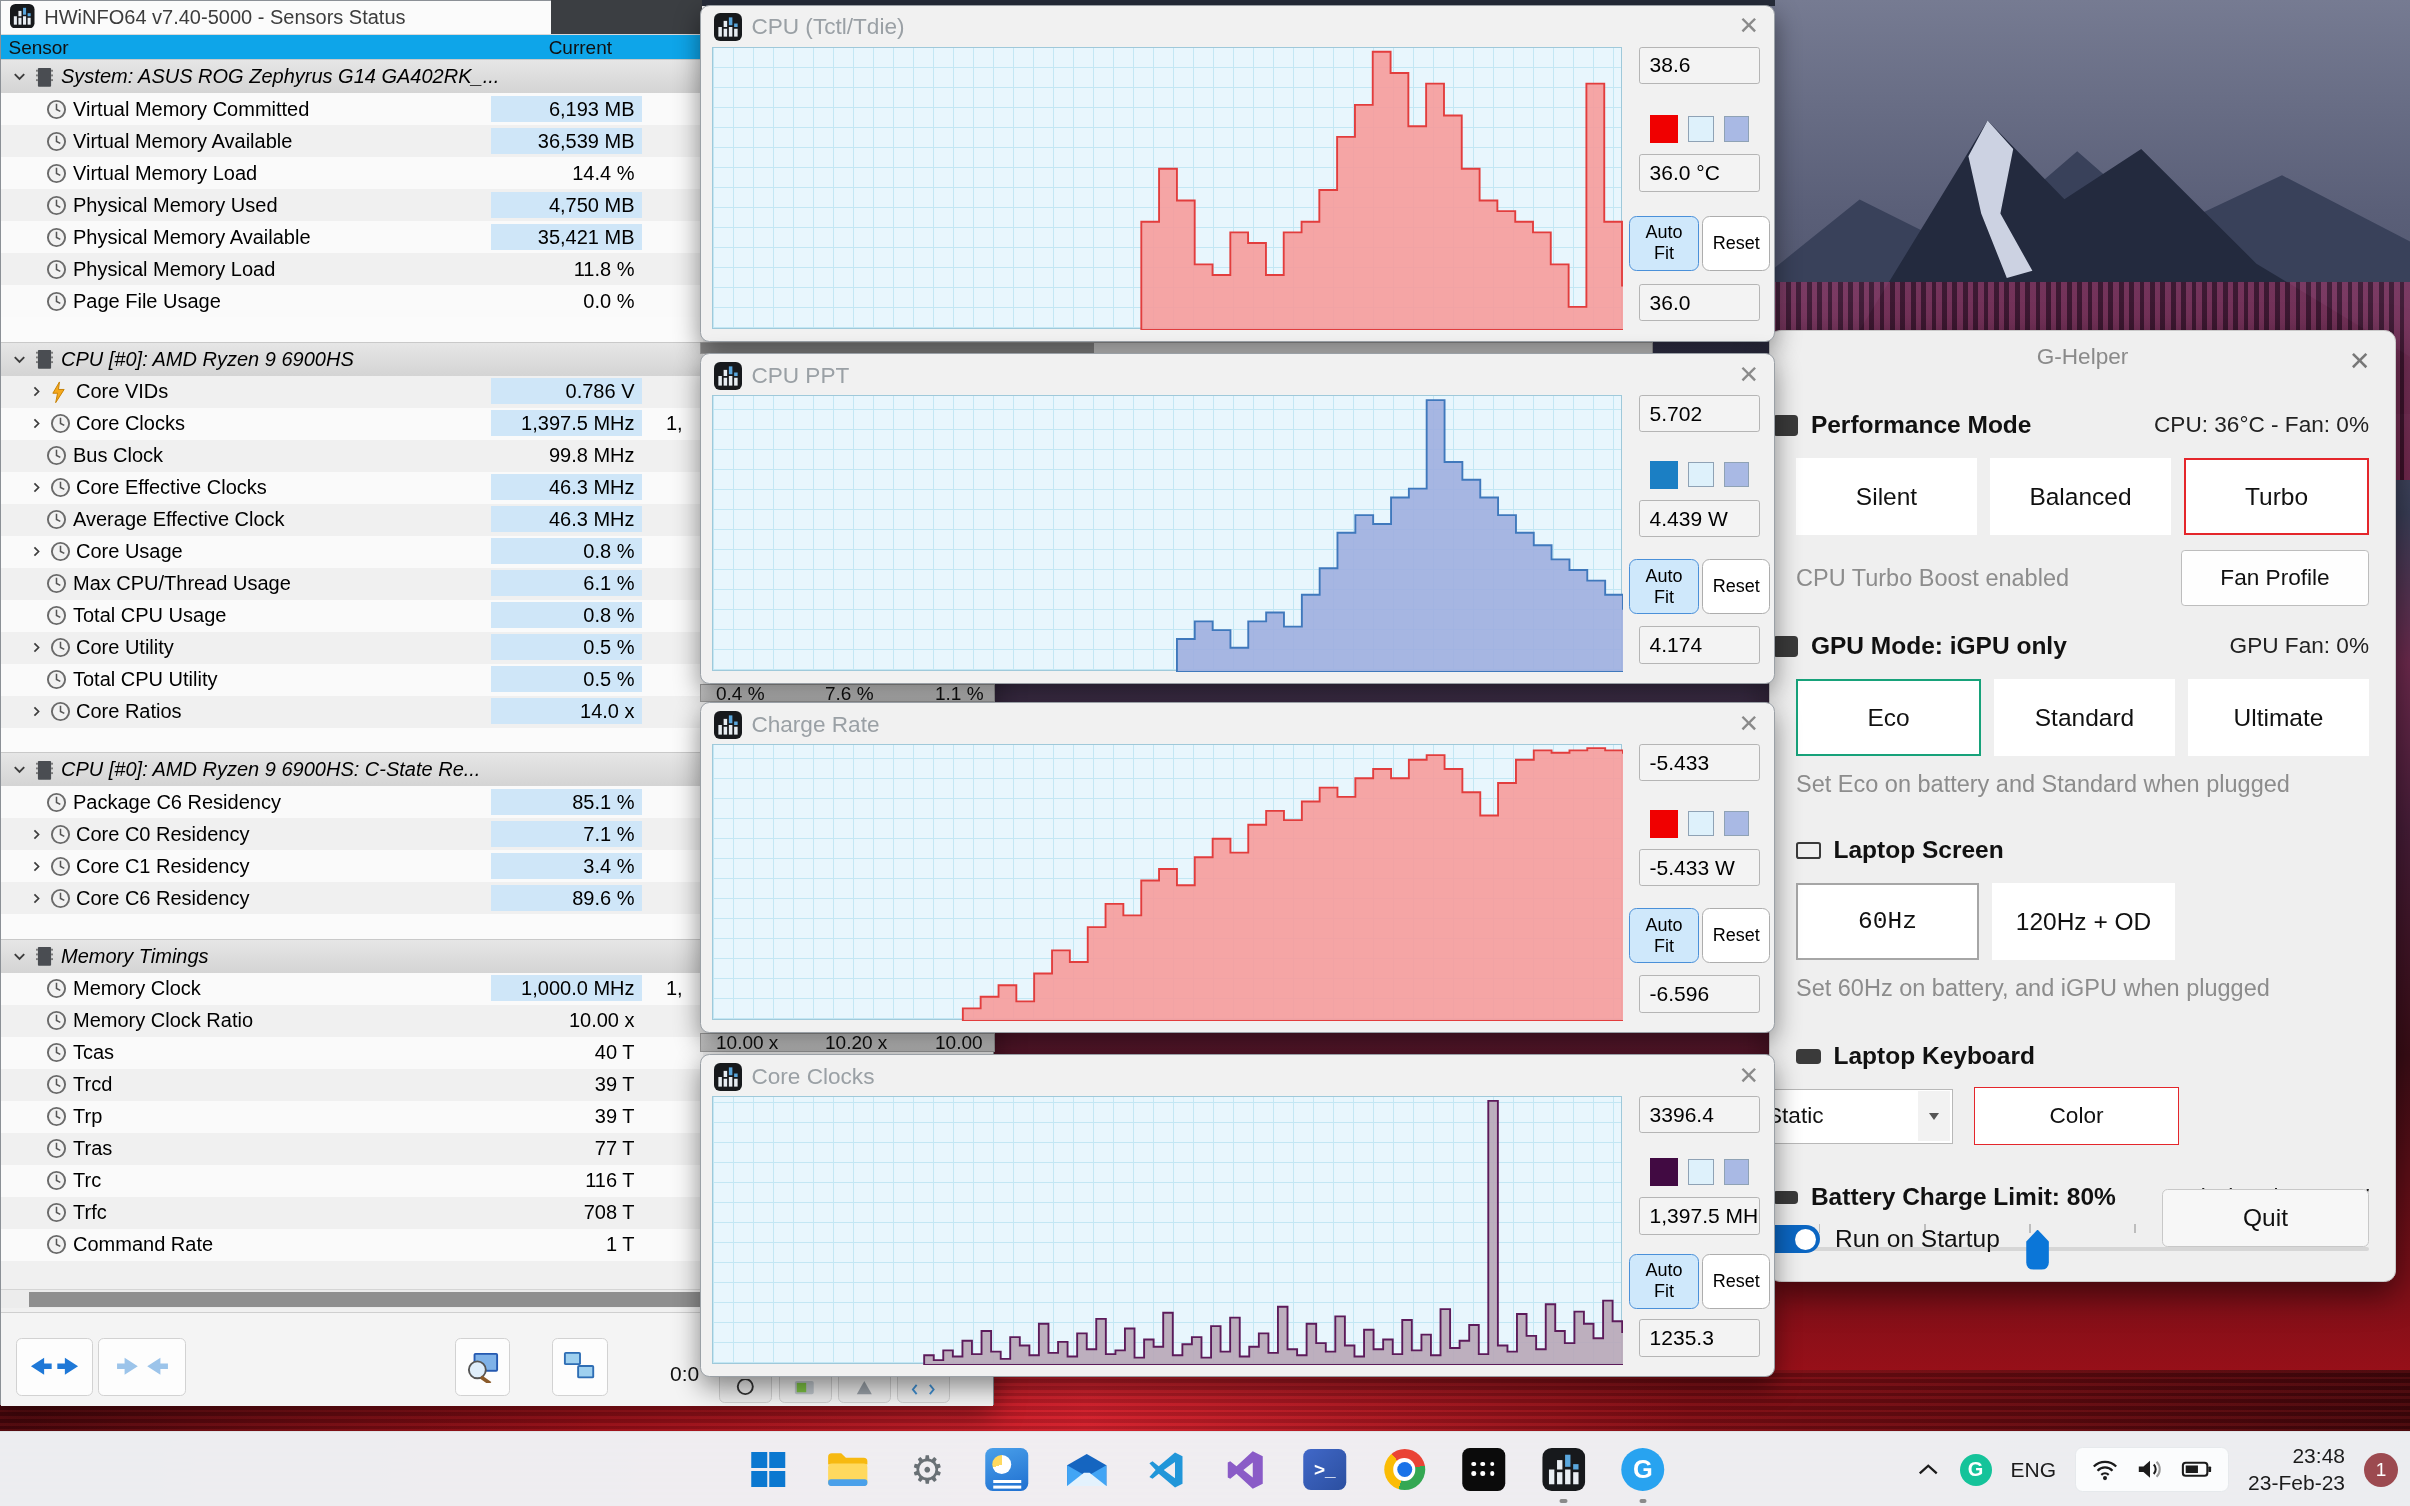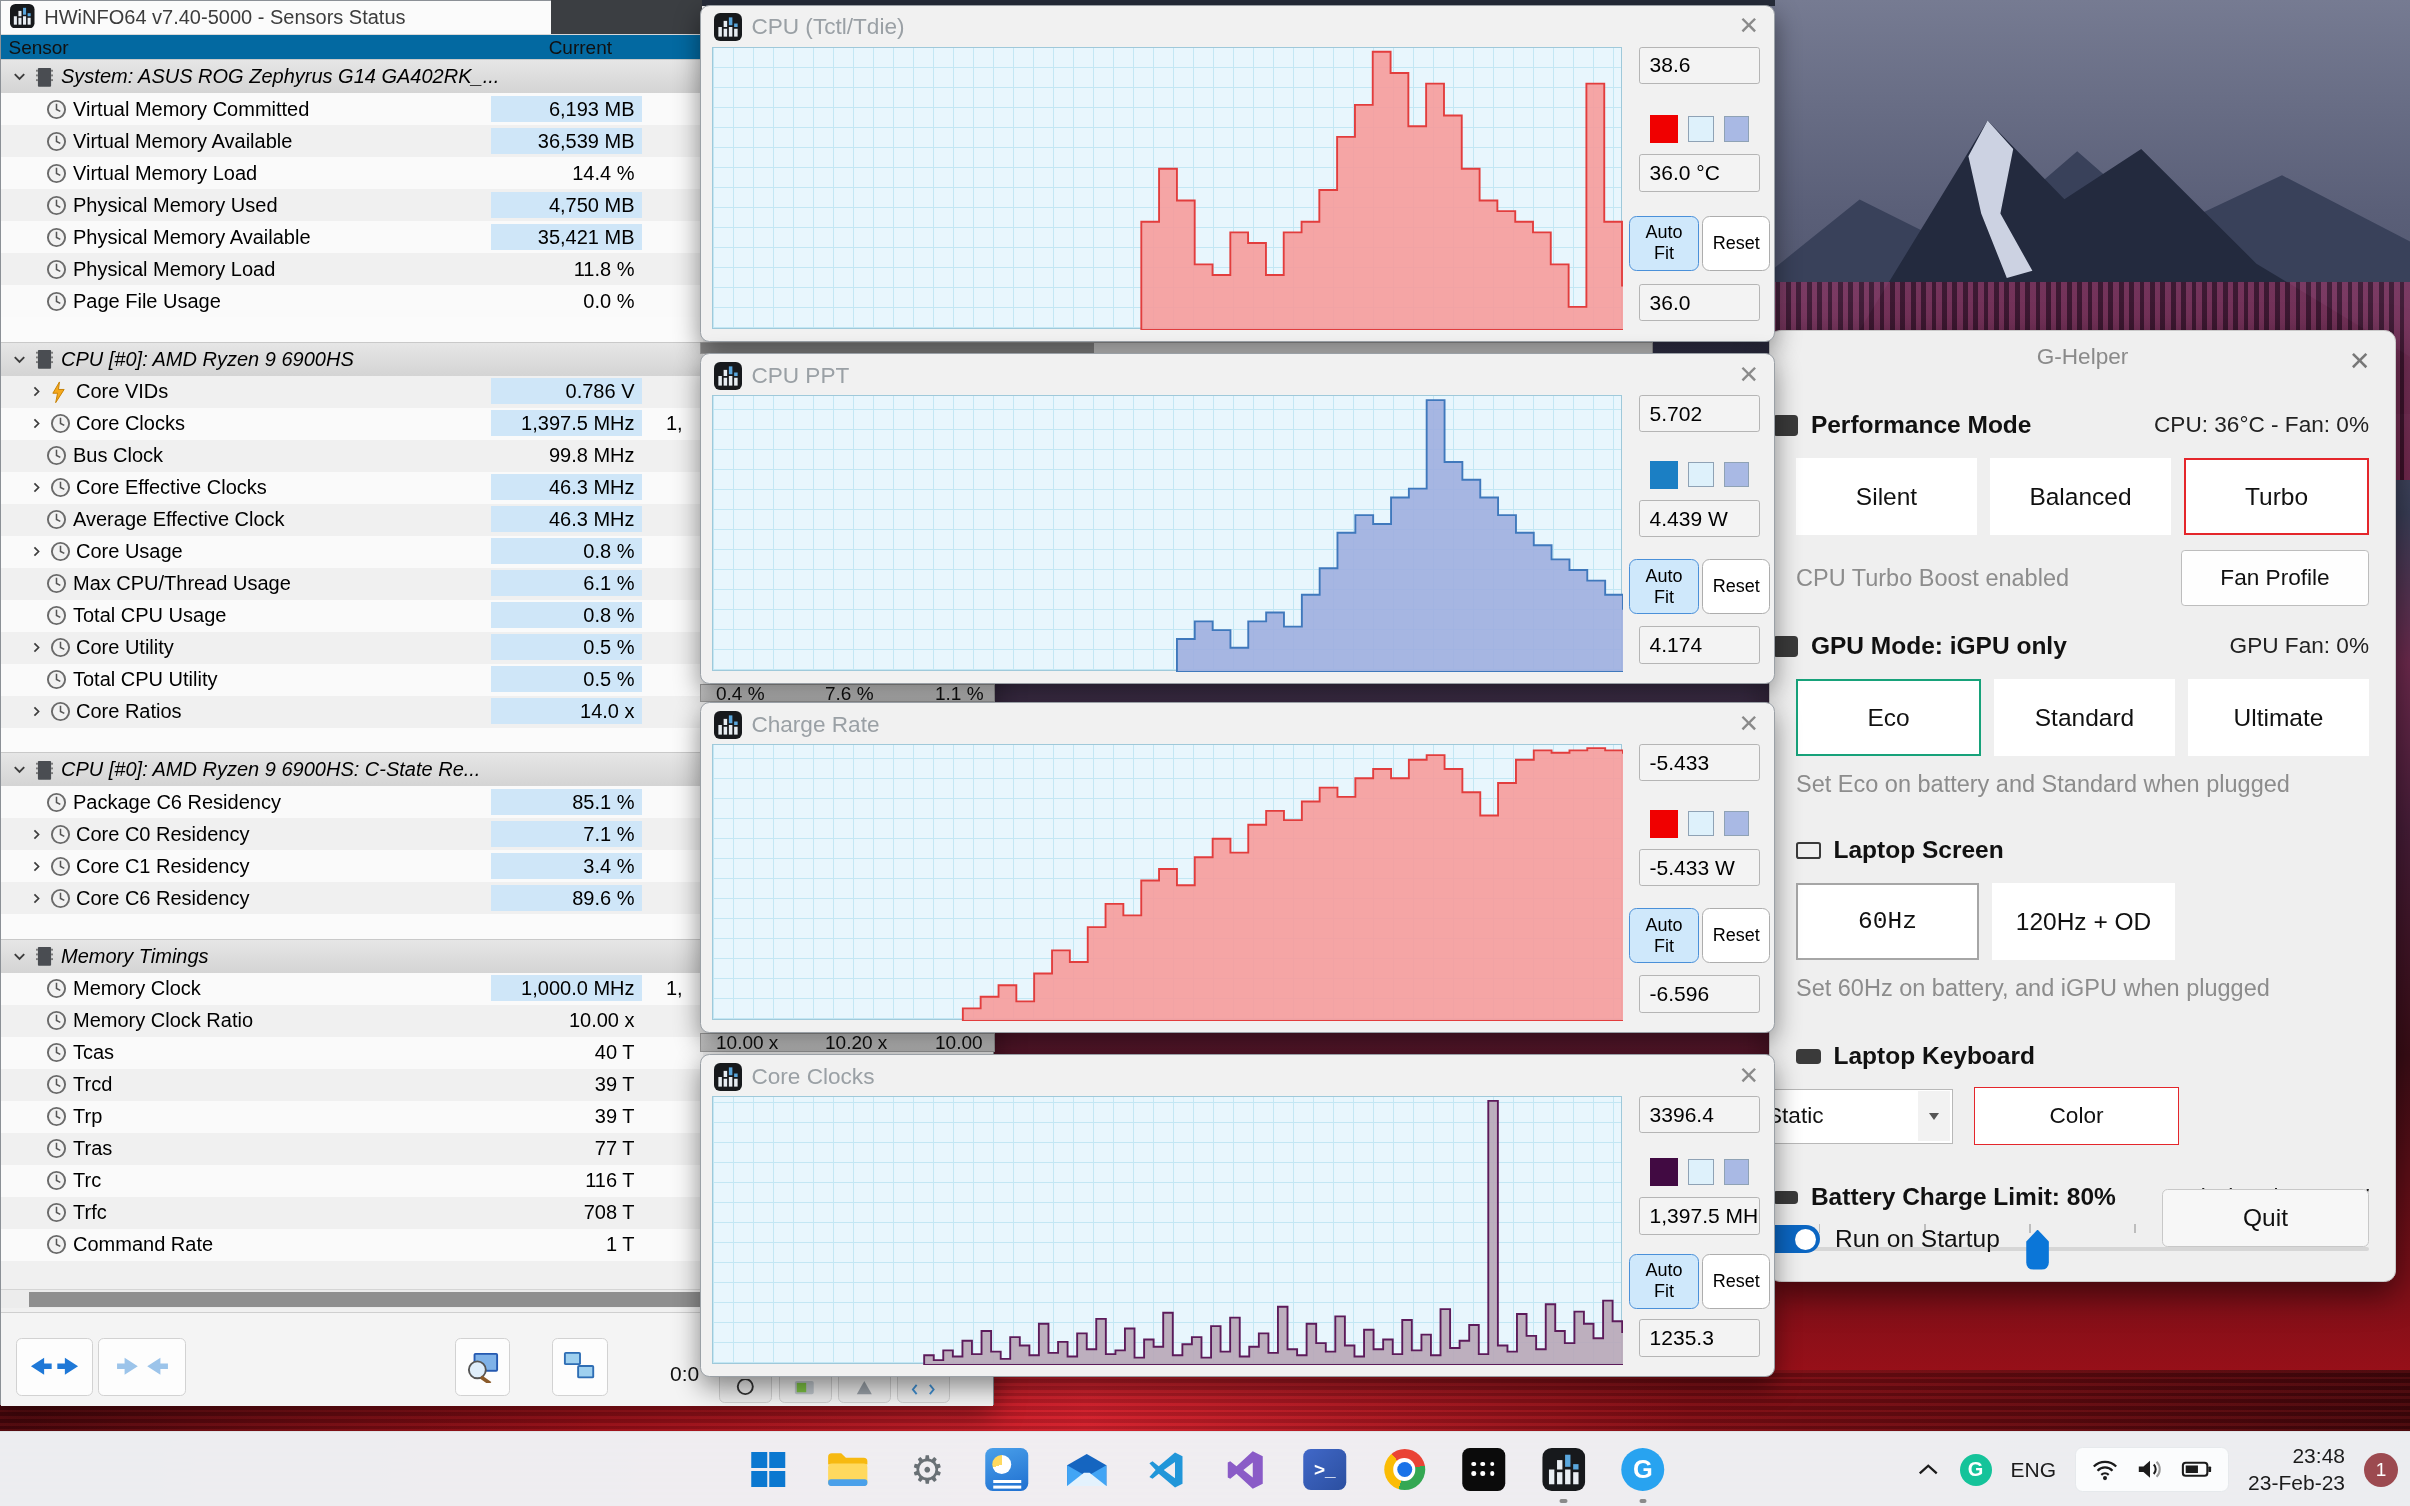--- a/index.html
+++ b/index.html
@@ -22,21 +22,21 @@
   .red-band{position:absolute;left:0;top:1370px;width:2411px;height:137px;z-index:2;
     background:repeating-linear-gradient(180deg,rgba(255,80,80,.08) 0 2.8px,rgba(0,0,0,.12) 2.8px 6.6px),linear-gradient(90deg,#4a070c,#a01019 25%,#d0202c 45%,#7c0d14 70%,#3f060a);}
   .dark-top-strip{position:absolute;left:551px;top:0;width:1224px;height:5.6px;background:#262c3a;z-index:26;}
   .dark-title-block{position:absolute;left:551px;top:0;width:151px;height:34px;background:#3b3e42;z-index:26;}
 
   
   .hwinfo{position:absolute;left:0;top:0;width:994px;height:1405px;background:#f0f0f0;z-index:10;
     border:0.9px solid #8b9096;box-shadow:0 9.4px 28px rgba(0,0,0,.4);}
   .hw-titlebar{position:absolute;left:0;top:0;width:100%;height:34px;background:#fbfbfb;border-bottom:0.9px solid #d8d8d8;display:flex;align-items:center;padding-left:9.4px;gap:9.4px;}
   .hw-titlebar .t{font-size:20px;color:#3c3c3c;}
-  .hw-colheads{position:absolute;left:0;top:34px;width:702px;height:24.5px;background:#0369a1;border-bottom:0.9px solid #d5d5d5;font-size:19px;color:#111;padding-left:48px;}
+  .hw-colheads{position:absolute;left:0;top:34px;width:702px;height:24.5px;background:#0ea5e9;border-bottom:0.9px solid #d5d5d5;font-size:19px;color:#111;padding-left:48px;}
   .hw-colheads .c1{position:absolute;left:7.5px;top:1.9px;}
   .hw-colheads .c2{position:absolute;left:490px;width:121px;text-align:right;top:1.9px;}
   .rows{position:absolute;left:0;top:58px;width:702px;}
   .srow{position:relative;width:100%;height:32px;font-size:20px;color:#000;display:flex;align-items:center;}
   .srow.even{background:#fafafa;} .srow.odd{background:#f0f0f0;}
   .srow.group{height:34px;background:linear-gradient(#e6e6e6,#d4d4d4);border-top:0.9px solid #c9c9c9;font-style:italic;padding-left:48px;}
   .srow.spacer{height:24.5px;background:#fbfbfb;}
   .exp{position:absolute;left:7.5px;width:21px;text-align:center;color:#444;}
   .exp svg{display:block;margin:auto;}
   .ric{position:absolute;}

